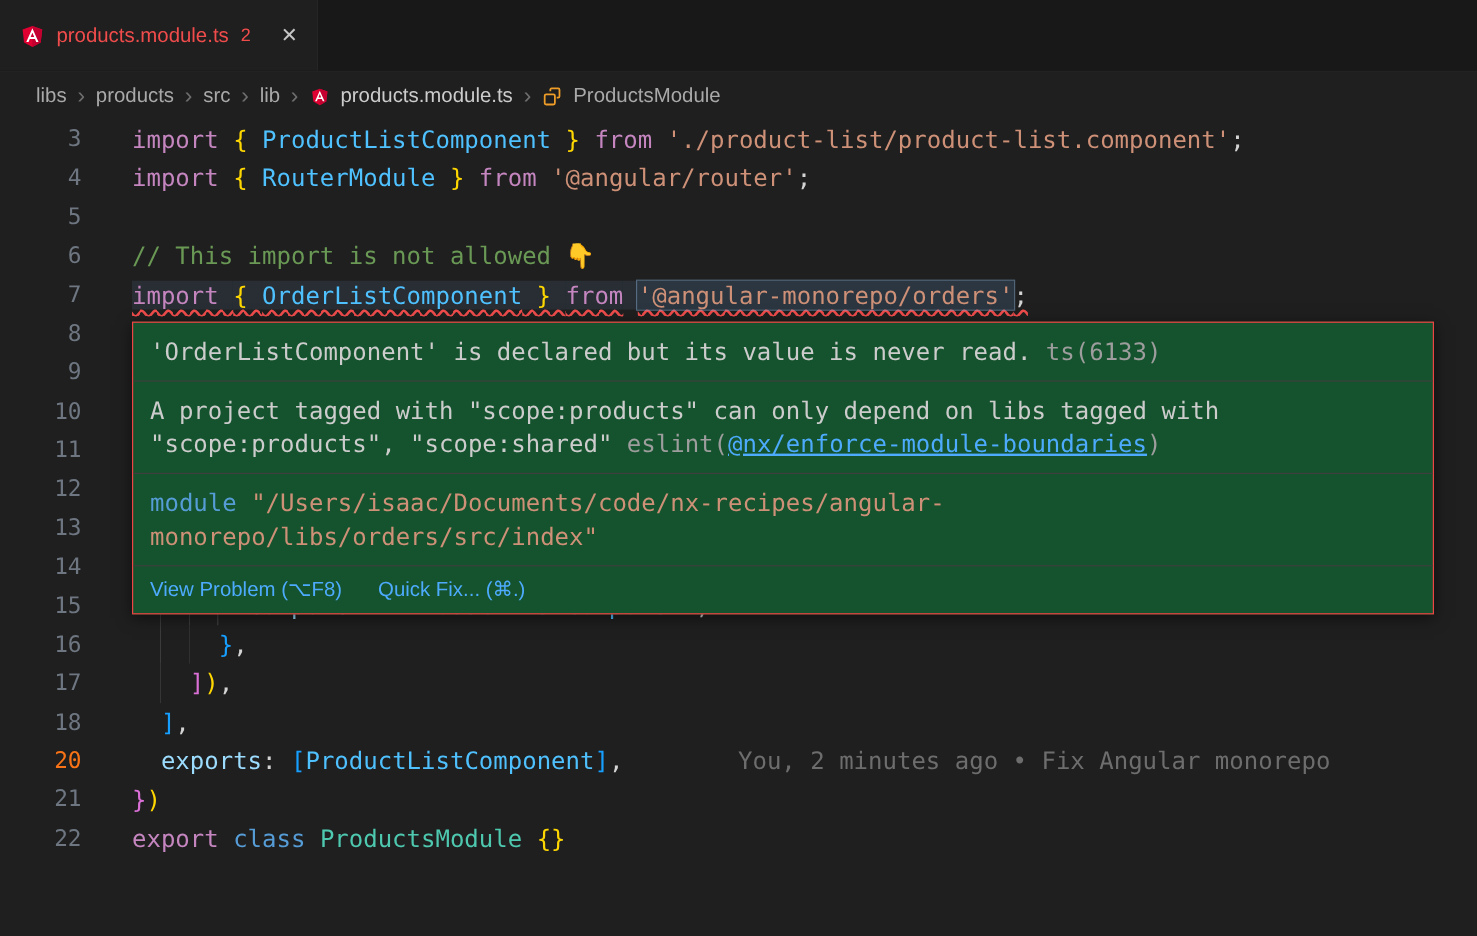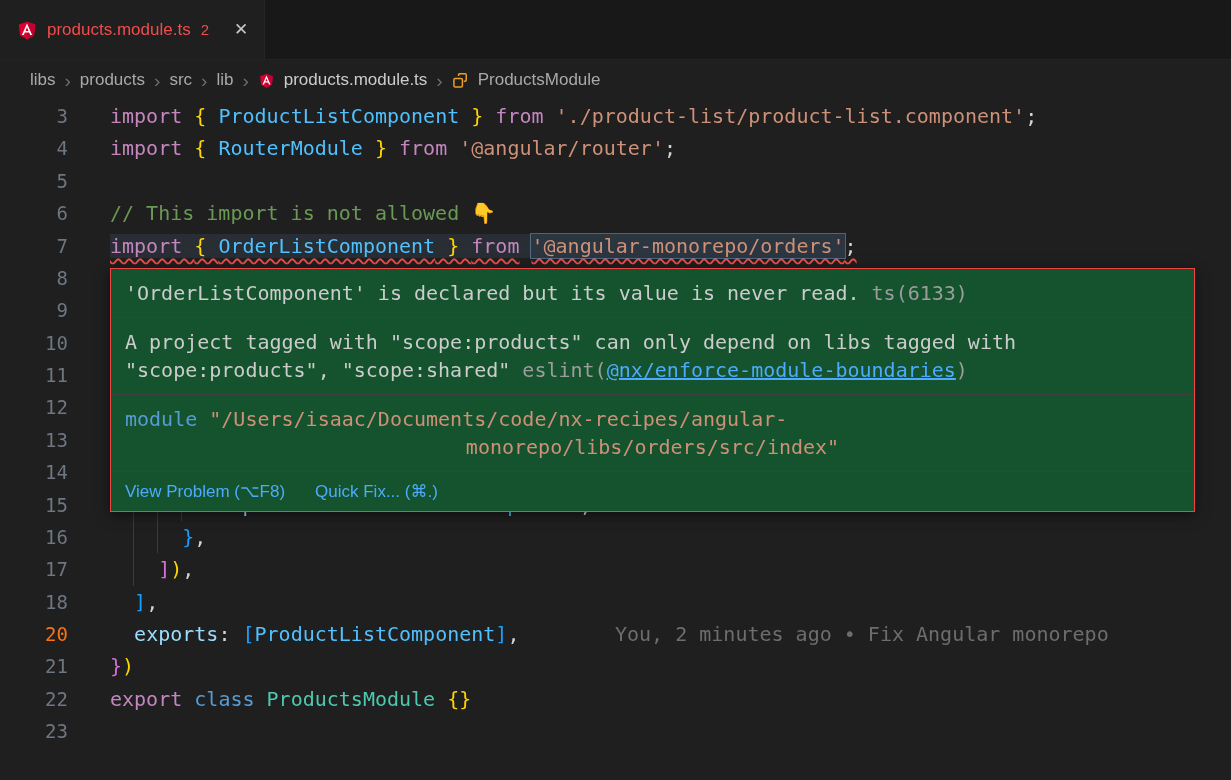--- a/index.html
+++ b/index.html
@@ -46,21 +46,21 @@
       transparent 0, transparent calc(2ch - 1px), #3b3b3b calc(2ch - 1px), #3b3b3b 2ch);
   }
   .blame { position:absolute; left:505px; color:#6d6d6d; }
 
   
   .tk-kw   { color:#C586C0;text-align:center; }
   .tk-kw2  { color:#569CD6; }
   .tk-cls  { color:#4FC1FF; }
   .tk-cls2 { color:#4EC9B0; }
   .tk-prop { color:#9CDCFE; }
-  .tk-str  { color:#CE9178;text-align:center; }
+  .tk-str  { color:#CE9178; }
   .tk-com  { color:#6A9955; }
   .tk-pun  { color:#D4D4D4; }
   .tk-b1   { color:#FFD700; }
   .tk-b2   { color:#DA70D6; }
   .tk-b3   { color:#179FFF; }
   .tk-emoji{ font-family:"DejaVu Sans", sans-serif; }
 
   
   .f-sq {
     text-decoration-line:underline; text-decoration-style:wavy;
@@ -147,21 +147,20 @@
       <div class="row"><div class="num">12</div><div class="content"></div></div>
       <div class="row"><div class="num">13</div><div class="content"></div></div>
       <div class="row"><div class="num">14</div><div class="content"></div></div>
       <div class="row"><div class="num">15</div><div class="content"><span class="guides" style="width: 6ch;"></span><span class="tk-pun">        </span><span class="tk-prop">component</span><span class="tk-pun">: </span><span class="tk-cls">ProductListComponent</span><span class="tk-pun">,</span></div></div>
       <div class="row"><div class="num">16</div><div class="content"><span class="guides" style="width: 4ch;"></span><span class="tk-pun">      </span><span class="tk-b3">}</span><span class="tk-pun">,</span></div></div>
       <div class="row"><div class="num">17</div><div class="content"><span class="guides" style="width: 2ch;"></span><span class="tk-pun">    </span><span class="tk-b2">]</span><span class="tk-b1">)</span><span class="tk-pun">,</span></div></div>
       <div class="row"><div class="num">18</div><div class="content"><span class="tk-pun">  </span><span class="tk-b3">]</span><span class="tk-pun">,</span></div></div>
       <div class="row"><div class="num active">20</div><div class="content"><span class="tk-pun">  </span><span class="tk-prop">exports</span><span class="tk-pun">: </span><span class="tk-b3">[</span><span class="tk-cls">ProductListComponent</span><span class="tk-b3">]</span><span class="tk-pun">,</span><span class="blame">You, 2 minutes ago • Fix Angular monorepo</span></div></div>
       <div class="row"><div class="num">21</div><div class="content"><span class="tk-b2">}</span><span class="tk-b1">)</span></div></div>
       <div class="row"><div class="num">22</div><div class="content"><span class="tk-kw">export</span><span class="tk-pun"> </span><span class="tk-kw2">class</span><span class="tk-pun"> </span><span class="tk-cls2">ProductsModule</span><span class="tk-pun"> </span><span class="tk-b1">{}</span></div></div>
-      <div class="row"><div class="num">23</div><div class="content"></div></div>
     </div>
 </div>
 
 <div class="hover-popup">
   <div class="hp-section">
     <span>'OrderListComponent' is declared but its value is never read.</span><span class="hp-code"> ts(6133)</span>
   </div>
   <div class="hp-sep"></div>
   <div class="hp-section">
     <span class="block">A project tagged with "scope:products" can only depend on libs tagged with</span>

